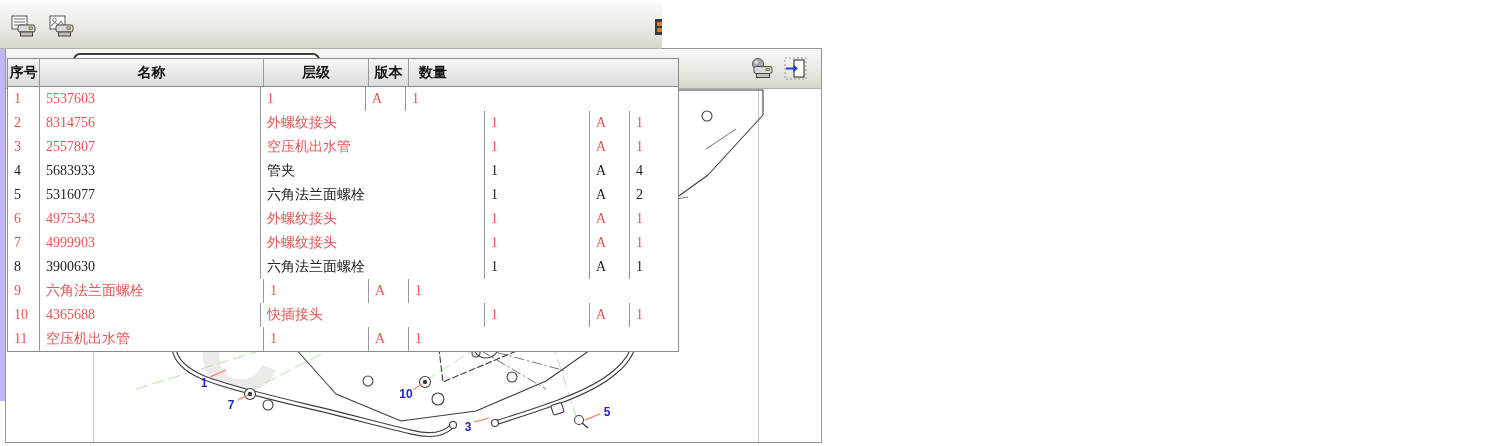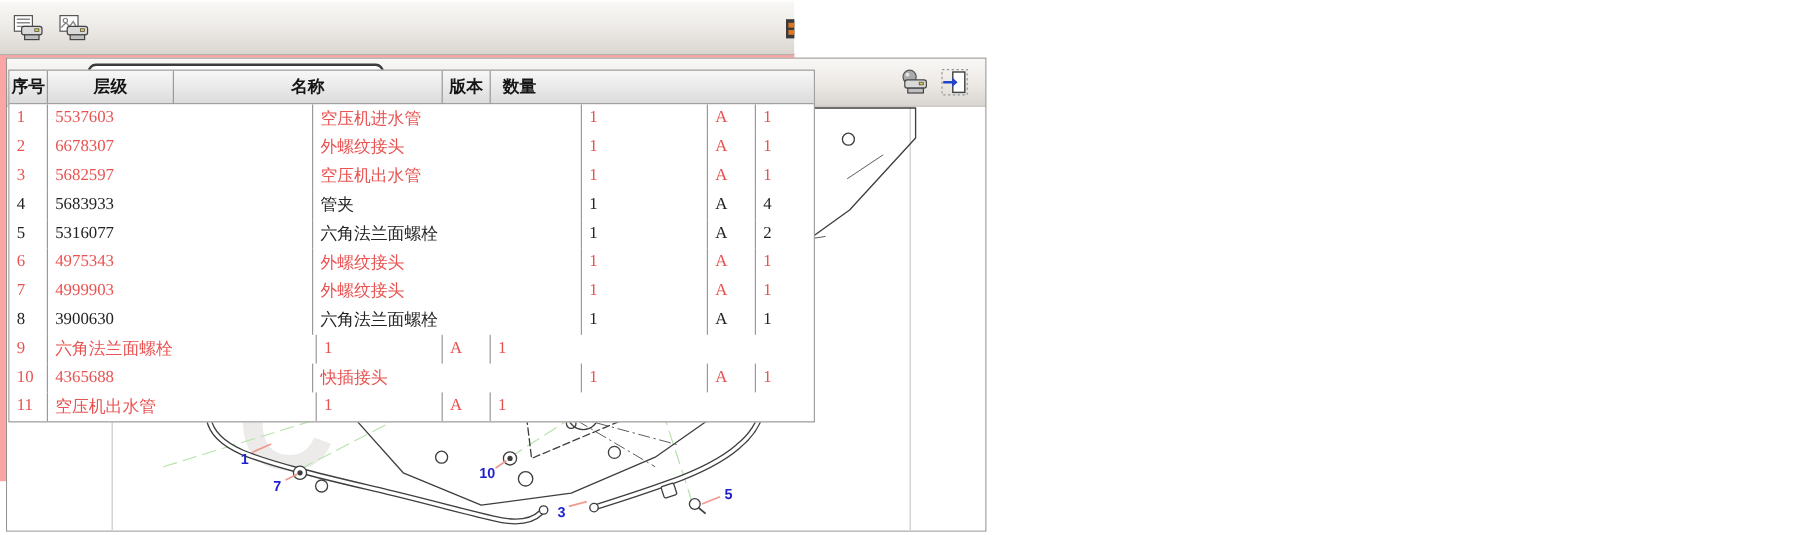--- a/index.html
+++ b/index.html
@@ -14,21 +14,21 @@
   .fake-select .val { flex:1 1 auto; padding:0 8px; font-size:14px; color:#222; white-space:nowrap;
                       overflow:hidden; }
   .chev { width:9px; height:9px; border-right:2px solid #777; border-bottom:2px solid #777;
           transform:rotate(45deg); margin:-4px 12px 0 4px; flex:0 0 auto; }
   .atlas-select { left:63px; top:4px; width:317px; height:26px; }
 
   
   .panel { position:absolute; border:1px solid #979390; background:#fff; }
   .left-panel  { left:5px;  top:48px; width:817px; height:395px; }
   .right-panel { left:838px; top:45px; width:662px; height:401px; border:none;
-                 border-top:1px solid #8b5cf6; background:#fca5a5; overflow:hidden; }
+                 border-top:4px solid #8b5cf6; background:#c4b5fd; overflow:hidden; }
 
   .panel-head { position:relative; height:40px;
                 background:linear-gradient(#f9f8f6, #ece9e5 55%, #d9d6d0);
                 border-bottom:1px solid #b3afa9; display:flex; align-items:center; }
   .right-panel .panel-head { height:45px; }
 
   .ws-title { font-size:15px; font-weight:700; color:#1c1c1c; margin-left:12px; }
   .ws-select { position:relative; margin-left:10px; width:247px; height:31px;
                border:2px solid #3c3c3c; border-radius:7px; background:#fff;
                display:flex; align-items:center; }
@@ -284,45 +284,44 @@
         <rect x="2" y="2" width="14" height="16" fill="#3a3a3a"></rect>
         <rect x="4" y="5" width="5" height="4" fill="#e07820"></rect>
         <rect x="4" y="11" width="5" height="4" fill="#e07820"></rect>
       </svg>
     </span>
   </div>
 
   <div class="parts-table">
     <div class="t-head">
       <span class="cell col0">序号</span>
+      <span class="cell col2">名称</span>
       <span class="cell col3">层级</span>
-      <span class="cell col2">名称</span>
       <span class="cell col4">版本</span>
       <span class="cell col5">数量</span>
     </div>
     <div>
         <div class="t-row hl">
           <span class="cell col0">1</span>
           <span class="cell col1">5537603</span>
-          <span class="cell col2">空压机进水管</span>
           <span class="cell col3">1</span>
           <span class="cell col4">A</span>
           <span class="cell col5">1</span>
         </div>
         <div class="t-row hl">
           <span class="cell col0">2</span>
-          <span class="cell col1">6678307</span>
+          <span class="cell col1">8314756</span>
           <span class="cell col2">外螺纹接头</span>
           <span class="cell col3">1</span>
           <span class="cell col4">A</span>
           <span class="cell col5">1</span>
         </div>
         <div class="t-row hl">
           <span class="cell col0">3</span>
-          <span class="cell col1">5682597</span>
+          <span class="cell col1">2557807</span>
           <span class="cell col2">空压机出水管</span>
           <span class="cell col3">1</span>
           <span class="cell col4">A</span>
           <span class="cell col5">1</span>
         </div>
         <div class="t-row nm">
           <span class="cell col0">4</span>
           <span class="cell col1">5683933</span>
           <span class="cell col2">管夹</span>
           <span class="cell col3">1</span>

